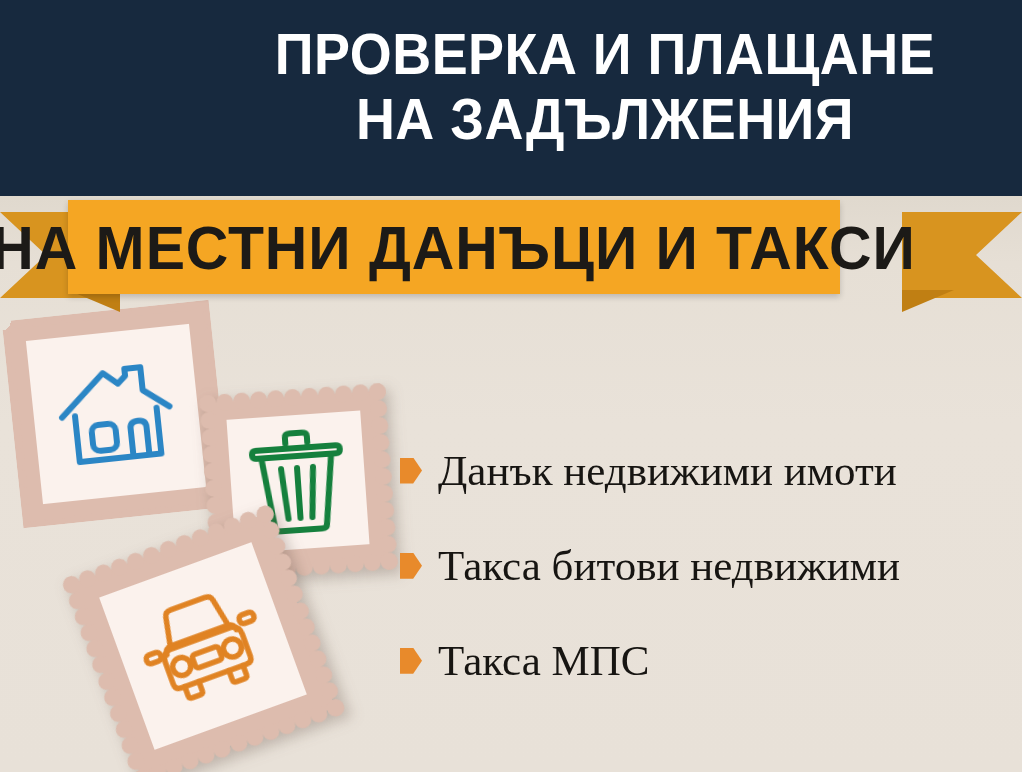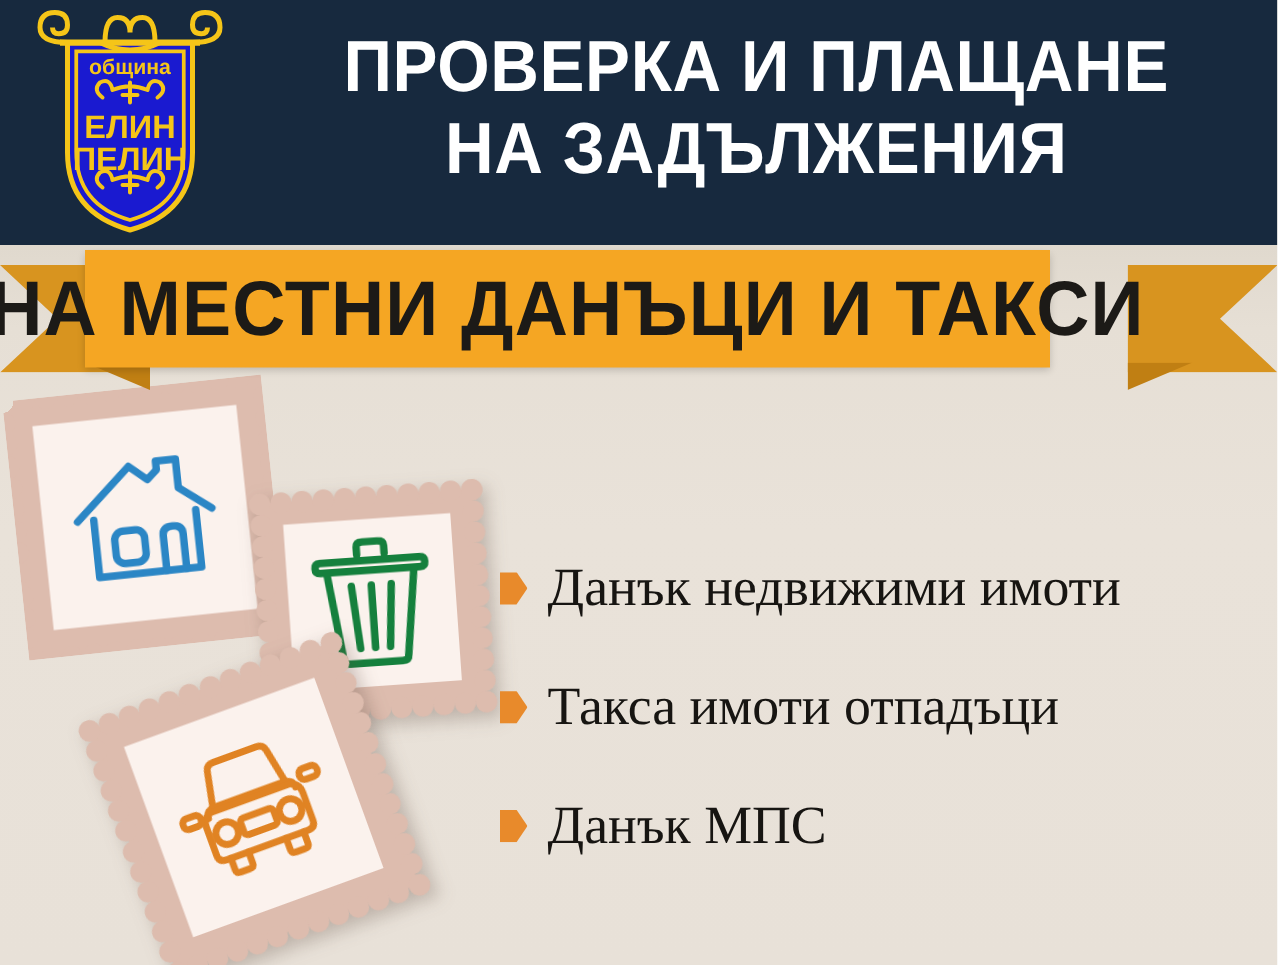--- a/index.html
+++ b/index.html
@@ -153,45 +153,20 @@
     white-space:nowrap;
   }
 </style>
 </head>
 <body>
 
 <div class="poster">
 
   <div class="header">
 
-    <div class="logo-wrap">
-      <svg viewBox="0 0 164 186" xmlns="http://www.w3.org/2000/svg" aria-hidden="true">
-
-        <path d="M32 30 H132 V118 Q132 166 82 180 Q32 166 32 118 Z" fill="#1a1ad0" stroke="#f5c518" stroke-width="4"></path>
-        <path d="M39 37 H125 V117 Q125 160 82 172 Q39 160 39 117 Z" fill="none" stroke="#f5c518" stroke-width="3"></path>
-
-        <path d="M26 30 H138" stroke="#f5c518" stroke-width="5" fill="none"></path>
-
-        <path d="M32 30 Q10 30 10 18 Q10 6 22 6 Q32 6 32 16 Q32 23 25 23 Q20 23 20 18" fill="none" stroke="#f5c518" stroke-width="4"></path>
-
-        <path d="M132 30 Q154 30 154 18 Q154 6 142 6 Q132 6 132 16 Q132 23 139 23 Q144 23 144 18" fill="none" stroke="#f5c518" stroke-width="4"></path>
-
-        <path d="M62 30 Q62 10 72 10 Q82 10 82 22 Q82 10 92 10 Q102 10 102 30" fill="none" stroke="#f5c518" stroke-width="4"></path>
-        <path d="M58 30 Q82 42 106 30" fill="none" stroke="#f5c518" stroke-width="4"></path>
-
-        <path d="M60 74 Q52 68 58 62 Q66 58 68 68 M104 74 Q112 68 106 62 Q98 58 96 68
-                 M68 68 Q82 62 96 68 M82 62 L82 78 M76 72 L88 72" fill="none" stroke="#f5c518" stroke-width="3.2" stroke-linecap="round"></path>
-
-        <path d="M60 146 Q52 140 58 134 Q66 130 68 140 M104 146 Q112 140 106 134 Q98 130 96 140
-                 M68 140 Q82 134 96 140 M82 134 L82 150 M76 144 L88 144" fill="none" stroke="#f5c518" stroke-width="3.2" stroke-linecap="round"></path>
-        <text x="82" y="55" text-anchor="middle" fill="#f5c518" font-family="Liberation Sans, sans-serif" font-size="17" font-weight="bold">община</text>
-        <text x="82" y="106" text-anchor="middle" fill="#f5c518" font-family="Liberation Sans, sans-serif" font-size="26" font-weight="bold">ЕЛИН</text>
-        <text x="82" y="132" text-anchor="middle" fill="#f5c518" font-family="Liberation Sans, sans-serif" font-size="26" font-weight="bold">ПЕЛИН</text>
-      </svg>
-    </div>
 
     <div class="header-title">ПРОВЕРКА И ПЛАЩАНЕ
 НА ЗАДЪЛЖЕНИЯ</div>
   </div>
 
   <div class="ribbon">
     <div class="ribbon-tail left"></div>
     <div class="ribbon-tail right"></div>
     <div class="ribbon-fold left"></div>
     <div class="ribbon-fold right"></div>
@@ -401,21 +376,21 @@
     </div>
   </div>
 
   <div class="bullets">
     <div class="bullet-row">
       <span class="bullet-mark"></span>
       <span class="bullet-label">Данък недвижими имоти</span>
     </div>
     <div class="bullet-row">
       <span class="bullet-mark"></span>
-      <span class="bullet-label">Такса имоти отпадъци</span>
+      <span class="bullet-label">Такса битови недвижими</span>
     </div>
     <div class="bullet-row">
       <span class="bullet-mark"></span>
-      <span class="bullet-label">Данък МПС</span>
+      <span class="bullet-label">Такса МПС</span>
     </div>
   </div>
 
 </div>
 
 </body></html>

